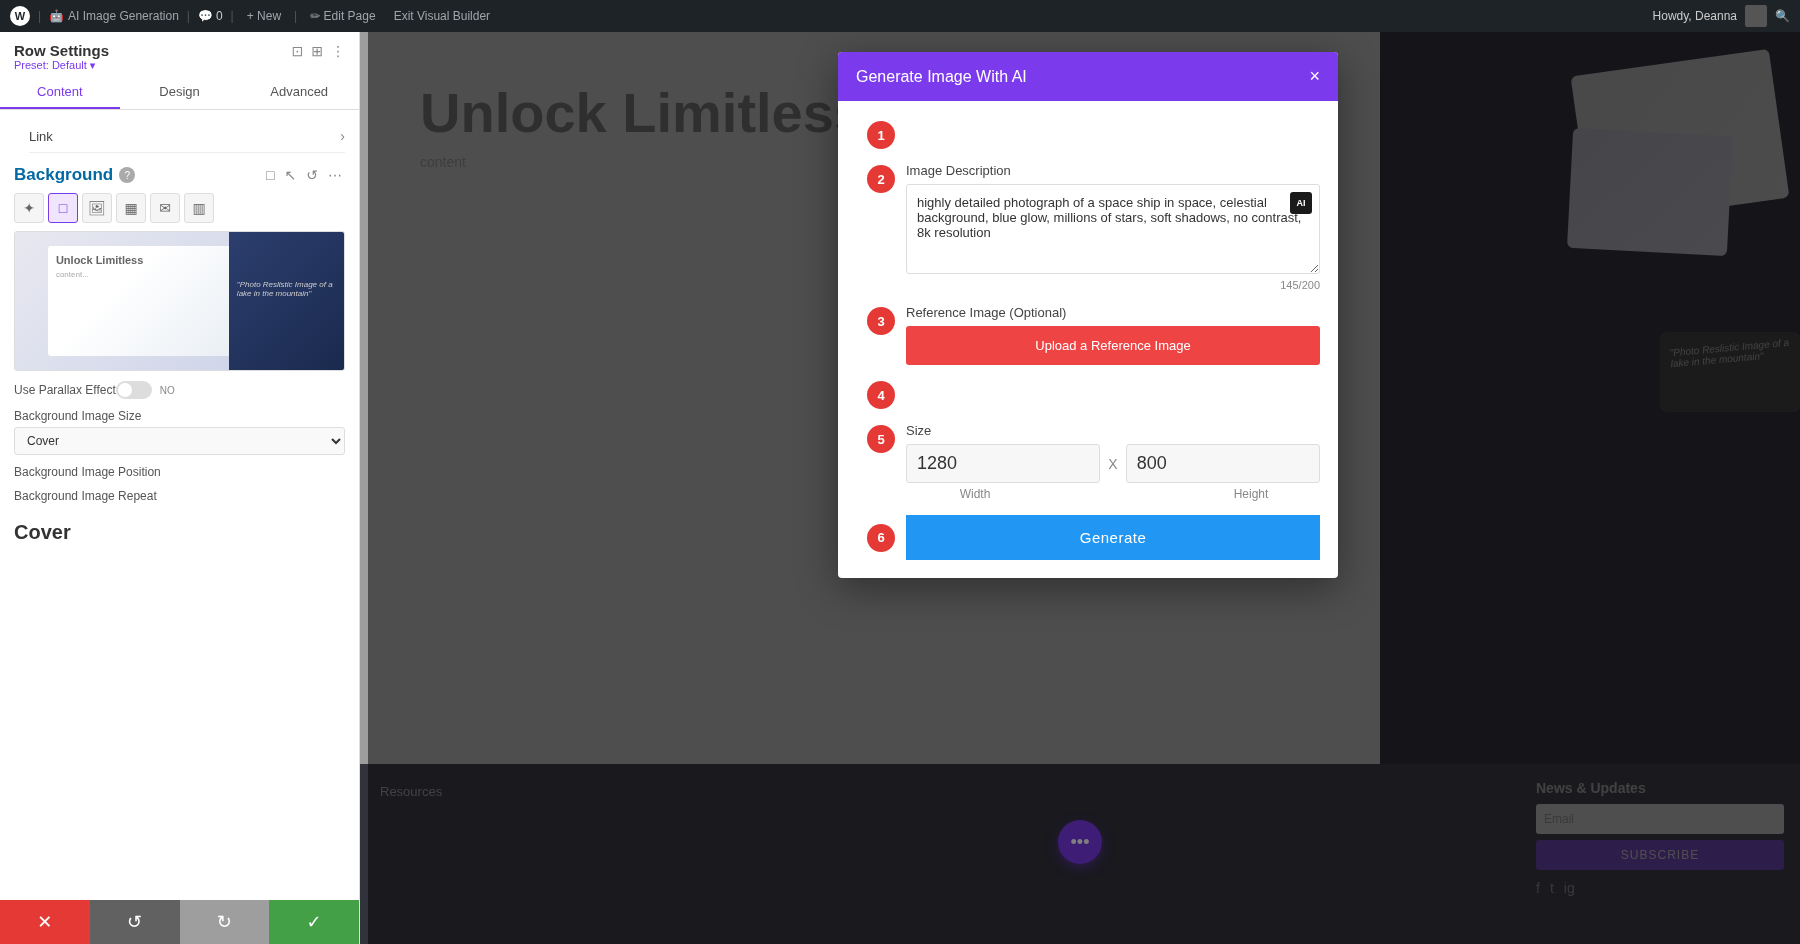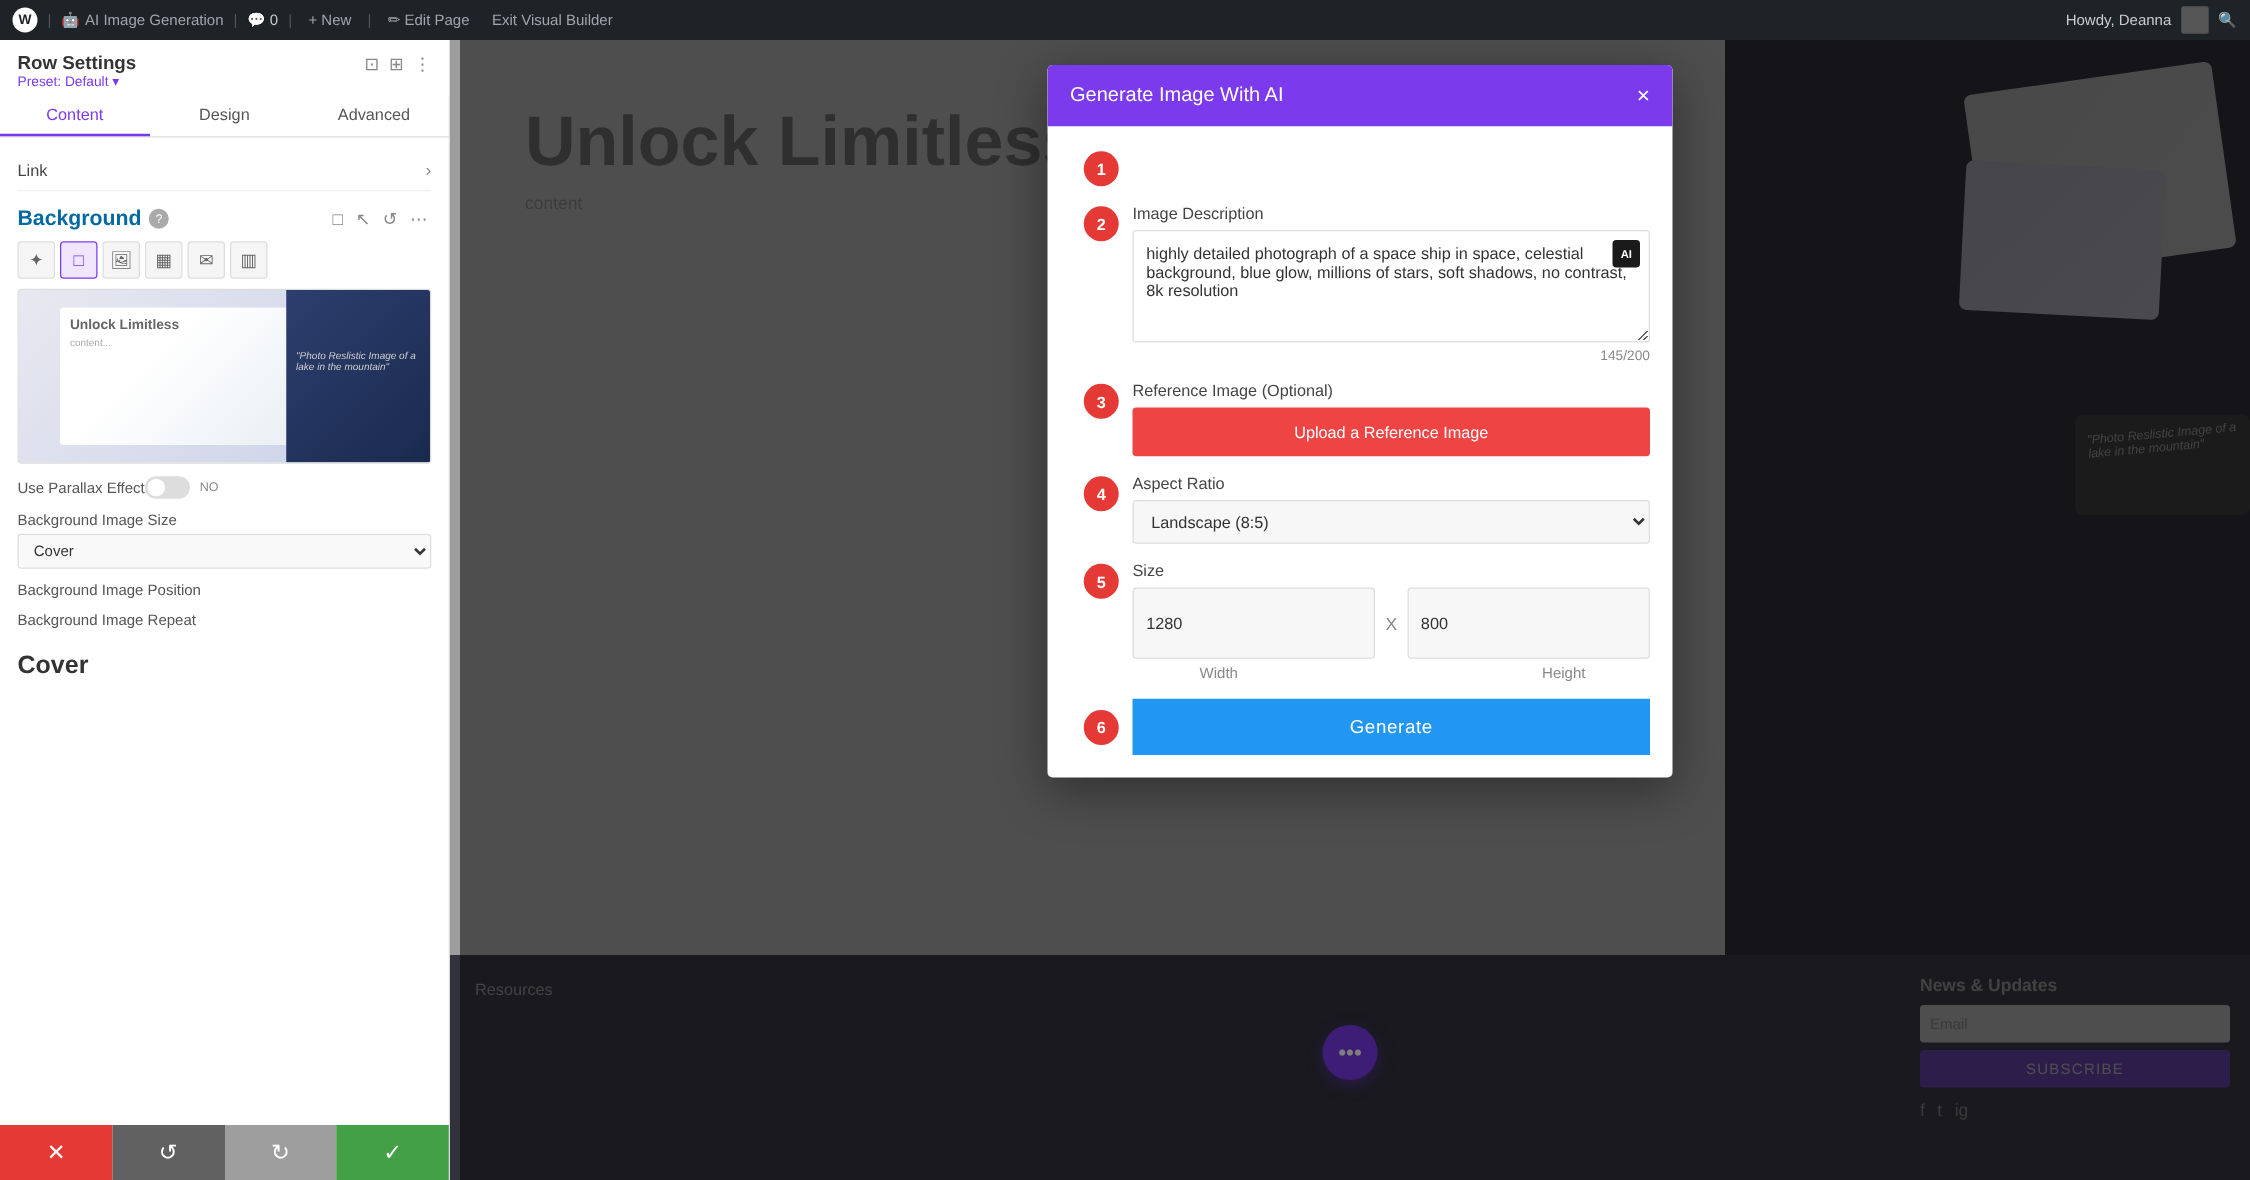--- a/index.html
+++ b/index.html
@@ -28,21 +28,21 @@
     .panel-tab { flex: 1; text-align: center; padding: 8px; font-size: 13px; cursor: pointer; color: #555; border-bottom: 2px solid transparent; }
     .panel-tab.active { color: #7c3aed; border-bottom: 2px solid #7c3aed; font-weight: 500; }
     .panel-body { flex: 1; overflow-y: auto; padding: 10px 14px; }
 
     
     .section-header { display: flex; align-items: center; justify-content: space-between; margin-bottom: 8px; margin-top: 12px; }
     .section-title { font-size: 17px; font-weight: 600; color: #0369a1; }
     .section-controls { display: flex; gap: 4px; align-items: center; }
     .section-icon-btn { background: none; border: none; cursor: pointer; color: #888; font-size: 14px; padding: 1px 3px; }
 
-    .link-section { padding: 8px 0; border-bottom: 1px solid #eee; }
+    .link-section { padding: 8px 0; border-bottom: 1px solid #eee; margin-left: 15px; }
     .link-header { display: flex; justify-content: space-between; align-items: center; cursor: pointer; }
     .link-label { font-size: 13px; color: #444; font-weight: 500; }
 
     .bg-type-row { display: flex; gap: 4px; margin-bottom: 8px; }
     .bg-type-btn { width: 30px; height: 30px; border: 1px solid #ddd; border-radius: 3px; background: #f5f5f5; cursor: pointer; display: flex; align-items: center; justify-content: center; font-size: 14px; color: #666; }
     .bg-type-btn.active { background: #7c3aed20; border-color: #7c3aed; color: #7c3aed; }
 
     .bg-preview { width: 100%; height: 140px; border: 1px solid #ddd; border-radius: 3px; overflow: hidden; margin-bottom: 10px; background: #f0f0f0; }
 
     .toggle-row { display: flex; align-items: center; justify-content: flex-start; margin-bottom: 10px; }
@@ -75,21 +75,21 @@
     .modal-body { padding: 18px; max-height: 600px; overflow-y: auto; }
     .modal-field-label { font-size: 13px; color: #444; font-weight: 500; margin-bottom: 6px; }
     .modal-select { width: 100%; padding: 8px 10px; border: 1px solid #ddd; border-radius: 3px; font-size: 13px; background: #f7f7f7; color: #333; appearance: auto; cursor: pointer; }
     .modal-textarea { width: 100%; padding: 10px; border: 1px solid #ddd; border-radius: 3px; font-size: 13px; color: #333; resize: vertical; min-height: 90px; font-family: inherit; position: relative; }
     .textarea-wrapper { position: relative; }
     .textarea-ai-icon { position: absolute; top: 8px; right: 8px; width: 22px; height: 22px; background: #1a1a1a; color: #fff; border-radius: 3px; display: flex; align-items: center; justify-content: center; font-size: 9px; font-weight: bold; }
     .textarea-counter { text-align: right; font-size: 11px; color: #888; margin-top: 2px; }
     .upload-btn { width: 100%; padding: 12px; background: #ef4444; color: #fff; border: none; border-radius: 3px; font-size: 13px; cursor: pointer; text-align: center; }
     .size-row { display: flex; align-items: center; gap: 8px; }
     .size-input-wrapper { flex: 1; position: relative; }
-    .size-input { width: 100%; padding: 20px 10px; border: 1px solid #ddd; border-radius: 3px; font-size: 13px; background: #f7f7f7; color: #333; }
+    .size-input { width: 100%; padding: 8px 10px; border: 1px solid #ddd; border-radius: 3px; font-size: 18px; background: #f7f7f7; color: #333; }
     .size-x { font-size: 14px; color: #888; }
     .size-labels { display: flex; justify-content: space-around; font-size: 12px; color: #888; margin-top: 4px; padding-left: 0; }
     .size-labels span { flex: 1; text-align: center; }
     .size-labels .x-spacer { width: 20px; }
     .generate-btn { width: 100%; padding: 14px; background: #2196f3; color: #fff; border: none; font-size: 15px; font-weight: 500; cursor: pointer; letter-spacing: 0.5px; }
 
     
     .bg-page { position: absolute; top: 0; left: 0; width: 100%; height: 100%; }
 
     .heading-blur { font-size: 56px; font-weight: 800; color: #333; line-height: 1.1; opacity: 0.6; }
@@ -321,29 +321,20 @@
             <div style="flex:1;">
               <div class="modal-field-label">Reference Image (Optional)</div>
               <button class="upload-btn">Upload a Reference Image</button>
             </div>
           </div>
 
           <div style="display:flex;align-items:flex-start;gap:0;margin-bottom:14px;position:relative;">
             <div style="width:50px;display:flex;justify-content:center;padding-top:2px;">
               <div class="step-badge">4</div>
             </div>
-            <div style="flex:1;">
-              <div class="modal-field-label">Aspect Ratio</div>
-              <select class="modal-select">
-                <option>Landscape (8:5)</option>
-                <option>Portrait (5:8)</option>
-                <option>Square (1:1)</option>
-                <option>Widescreen (16:9)</option>
-              </select>
-            </div>
           </div>
 
           <div style="display:flex;align-items:flex-start;gap:0;margin-bottom:14px;position:relative;">
             <div style="width:50px;display:flex;justify-content:center;padding-top:2px;">
               <div class="step-badge">5</div>
             </div>
             <div style="flex:1;">
               <div class="modal-field-label">Size</div>
               <div class="size-row">
                 <div class="size-input-wrapper">

